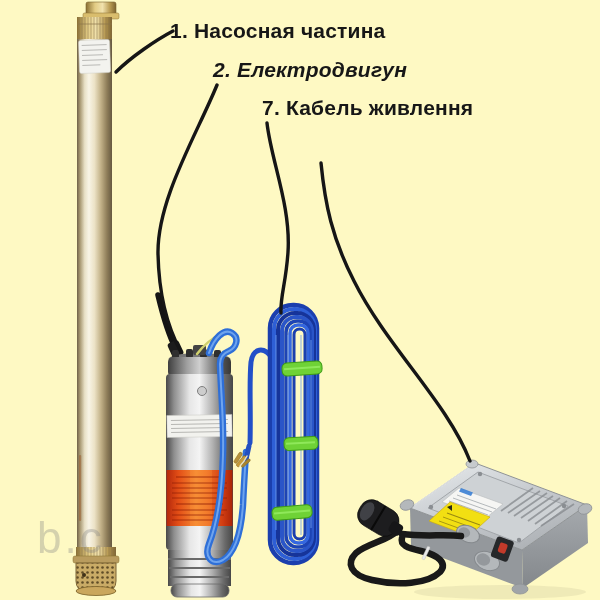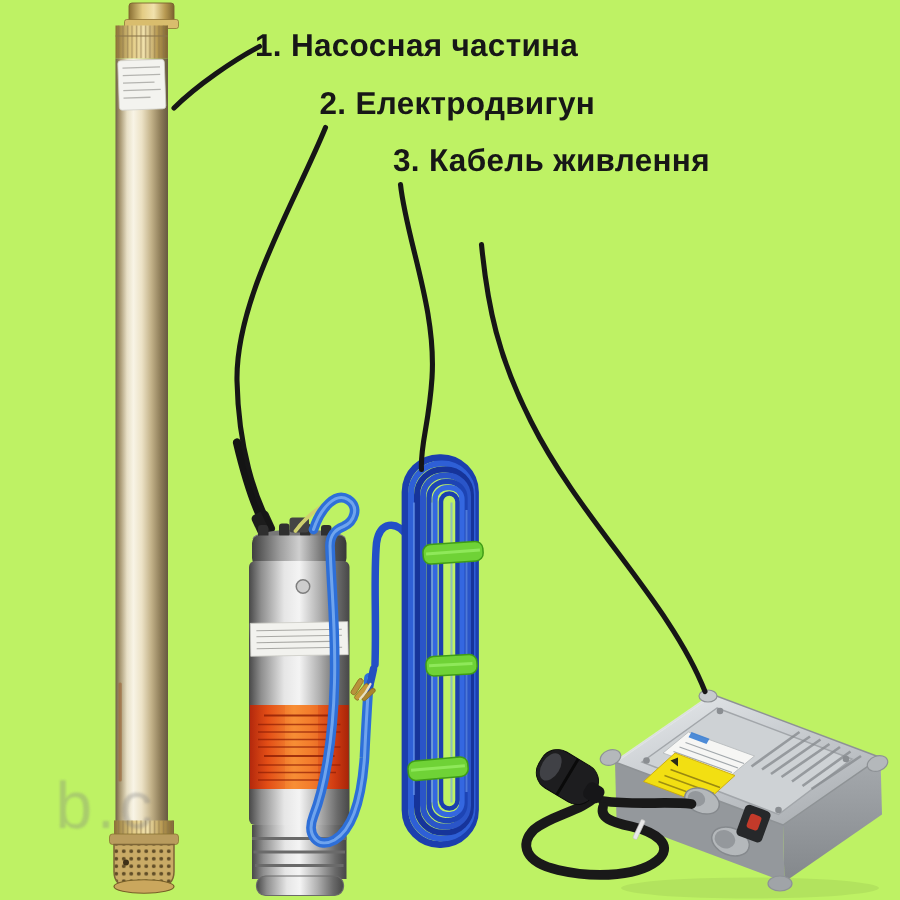--- a/index.html
+++ b/index.html
@@ -1,27 +1,27 @@
 <!DOCTYPE html>
 <html><head>
 <meta charset="utf-8">
 <style>
   html,body{margin:0;padding:0;background:#ffffff;}
   .stage{
-    position:relative;width:600px;height:600px;background:#bef264;overflow:hidden;
+    position:relative;width:600px;height:600px;background:#fef9c3;overflow:hidden;
     font-family:"Liberation Sans",sans-serif;
   }
   .stage svg{position:absolute;left:0;top:0;z-index:1;}
   .anno{
     position:absolute;z-index:2;white-space:nowrap;
     font:700 21px/1.1 "Liberation Sans",sans-serif;color:#171717;
     letter-spacing:.2px;
   }
   .anno-1{left:170px;top:19px;}
-  .anno-2{left:213px;top:58px;}
+  .anno-2{left:213px;top:58px;font-style:italic;}
   .anno-3{left:262px;top:96px;}
   .anno-4{left:315px;top:135px;}
   .wm{
     position:absolute;z-index:3;top:516px;
     font:400 44px/1 "Liberation Sans",sans-serif;
     color:rgba(128,128,128,0.33);letter-spacing:3px;
     filter:blur(0.6px);pointer-events:none;
   }
   .wm-left{left:37px;}
   .wm-right{left:150px;}
@@ -267,17 +267,17 @@
   <g fill="none" stroke="#161616" stroke-width="3.4" stroke-linecap="round">
     <path d="M173,31 C156,40 131,57 116,72"></path>
     <path d="M217,85 C196,136 157,200 158,254 C159,299 170,332 181,352"></path>
     <path d="M267,123 C271,160 291,206 288,252 C286,283 280,297 281,313"></path>
     <path d="M321,163 C325,204 332,238 354,281 C387,347 447,402 470,461"></path>
   </g>
 </svg>
 
   <div class="anno anno-1">1. Насосная частина</div>
   <div class="anno anno-2">2. Електродвигун</div>
-  <div class="anno anno-3">3. Кабель живлення</div>
+  <div class="anno anno-3">7. Кабель живлення</div>
 
   <div class="wm wm-left">b.c</div>
 
 </div>
 
 </body></html>

